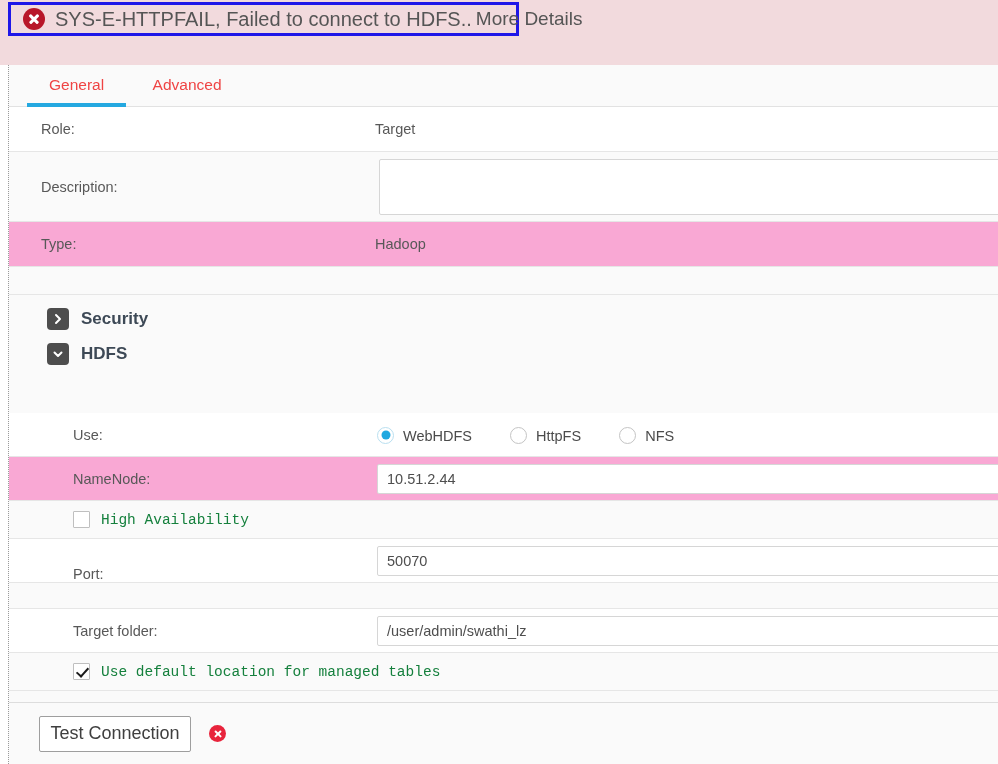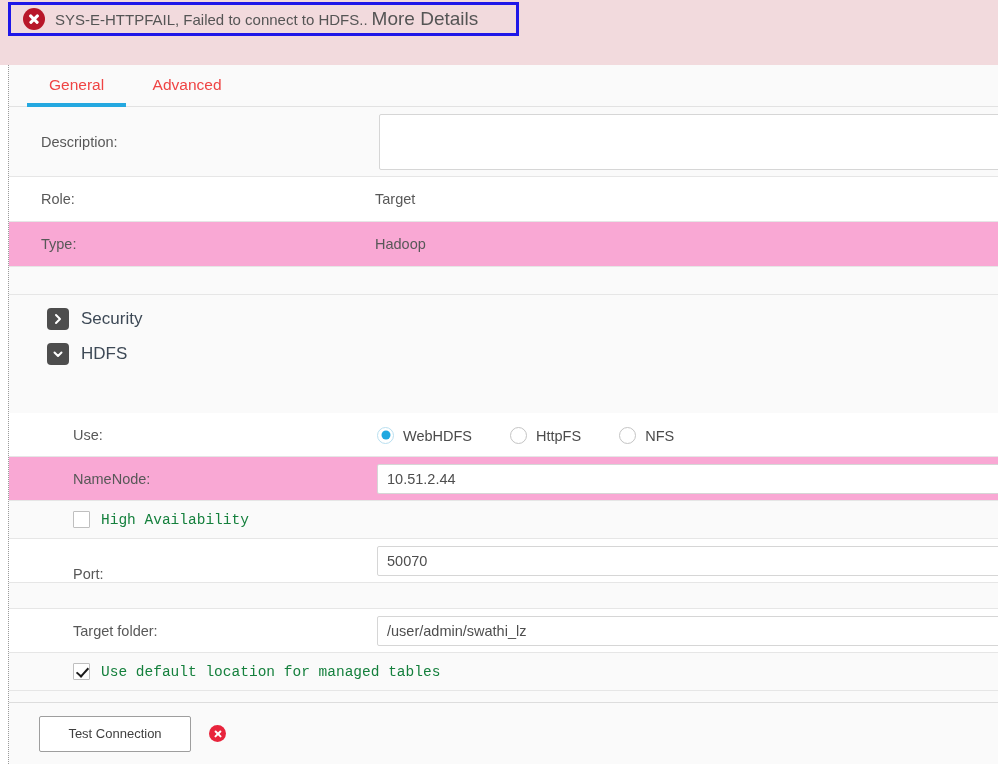--- a/index.html
+++ b/index.html
@@ -46,21 +46,21 @@
     content: "";
     position: absolute;
     left: 50%; top: 50%;
     width: 12px; height: 2.6px;
     background: #ffffff;
     border-radius: 1px;
   }
   .err-circle::before { transform: translate(-50%,-50%) rotate(45deg); }
   .err-circle::after  { transform: translate(-50%,-50%) rotate(-45deg); }
   .banner-text {
-    font-size: 15px;
+    font-size: 20px;
     color: #555555;
     white-space: nowrap;
   }
   .banner-link {
     font-size: 19px;
     color: #555555;
     margin-left: 4px;
     cursor: pointer;
     white-space: nowrap;
   }
@@ -168,21 +168,21 @@
     display: inline-flex;
     align-items: center;
     justify-content: center;
     margin-right: 12px;
     flex: 0 0 auto;
   }
   .toggle svg { display: block; }
   .section-title {
     font-size: 17px;
     color: #3d4956;
-    font-weight: 400;
+    font-weight: 700;
   }
 
   
   .fld {
     position: absolute;
     left: 368px; top: 7px;
     width: 662px; height: 30px;
     background: #ffffff;
     border: 1px solid #d6d6d6;
     border-radius: 2px;
@@ -277,21 +277,21 @@
     align-items: center;
     padding-left: 30px;
   }
   .btn {
     height: 36px;
     min-width: 152px;
     background: #ffffff;
     border: 1px solid #9e9e9e;
     border-radius: 2px;
     font-family: "Liberation Sans", sans-serif;
-    font-size: 13px;
+    font-size: 18px;
     color: #3f3f3f;
     cursor: pointer;
   }
   .status-err {
     width: 17px; height: 17px;
     border-radius: 50%;
     background: #e8243c;
     position: relative;
     margin-left: 18px;
     flex: 0 0 auto;
@@ -322,28 +322,28 @@
 
   <div class="panel">
 
     <div class="tabbar">
       <div class="tab active">General</div>
       <div class="tab">Advanced</div>
     </div>
 
     <div class="rows">
 
+      <div class="row row-role">
+        <span class="lab">Role:</span>
+        <span class="val">Target</span>
+      </div>
+
       <div class="row row-desc">
         <span class="lab">Description:</span>
         <div class="desc-box"></div>
-      </div>
-
-      <div class="row row-role">
-        <span class="lab">Role:</span>
-        <span class="val">Target</span>
       </div>
 
       <div class="row row-type alt">
         <span class="lab">Type:</span>
         <span class="val">Hadoop</span>
       </div>
 
       <div class="spacer-row"></div>
 
       <div class="section" style="margin-top:6px;">

